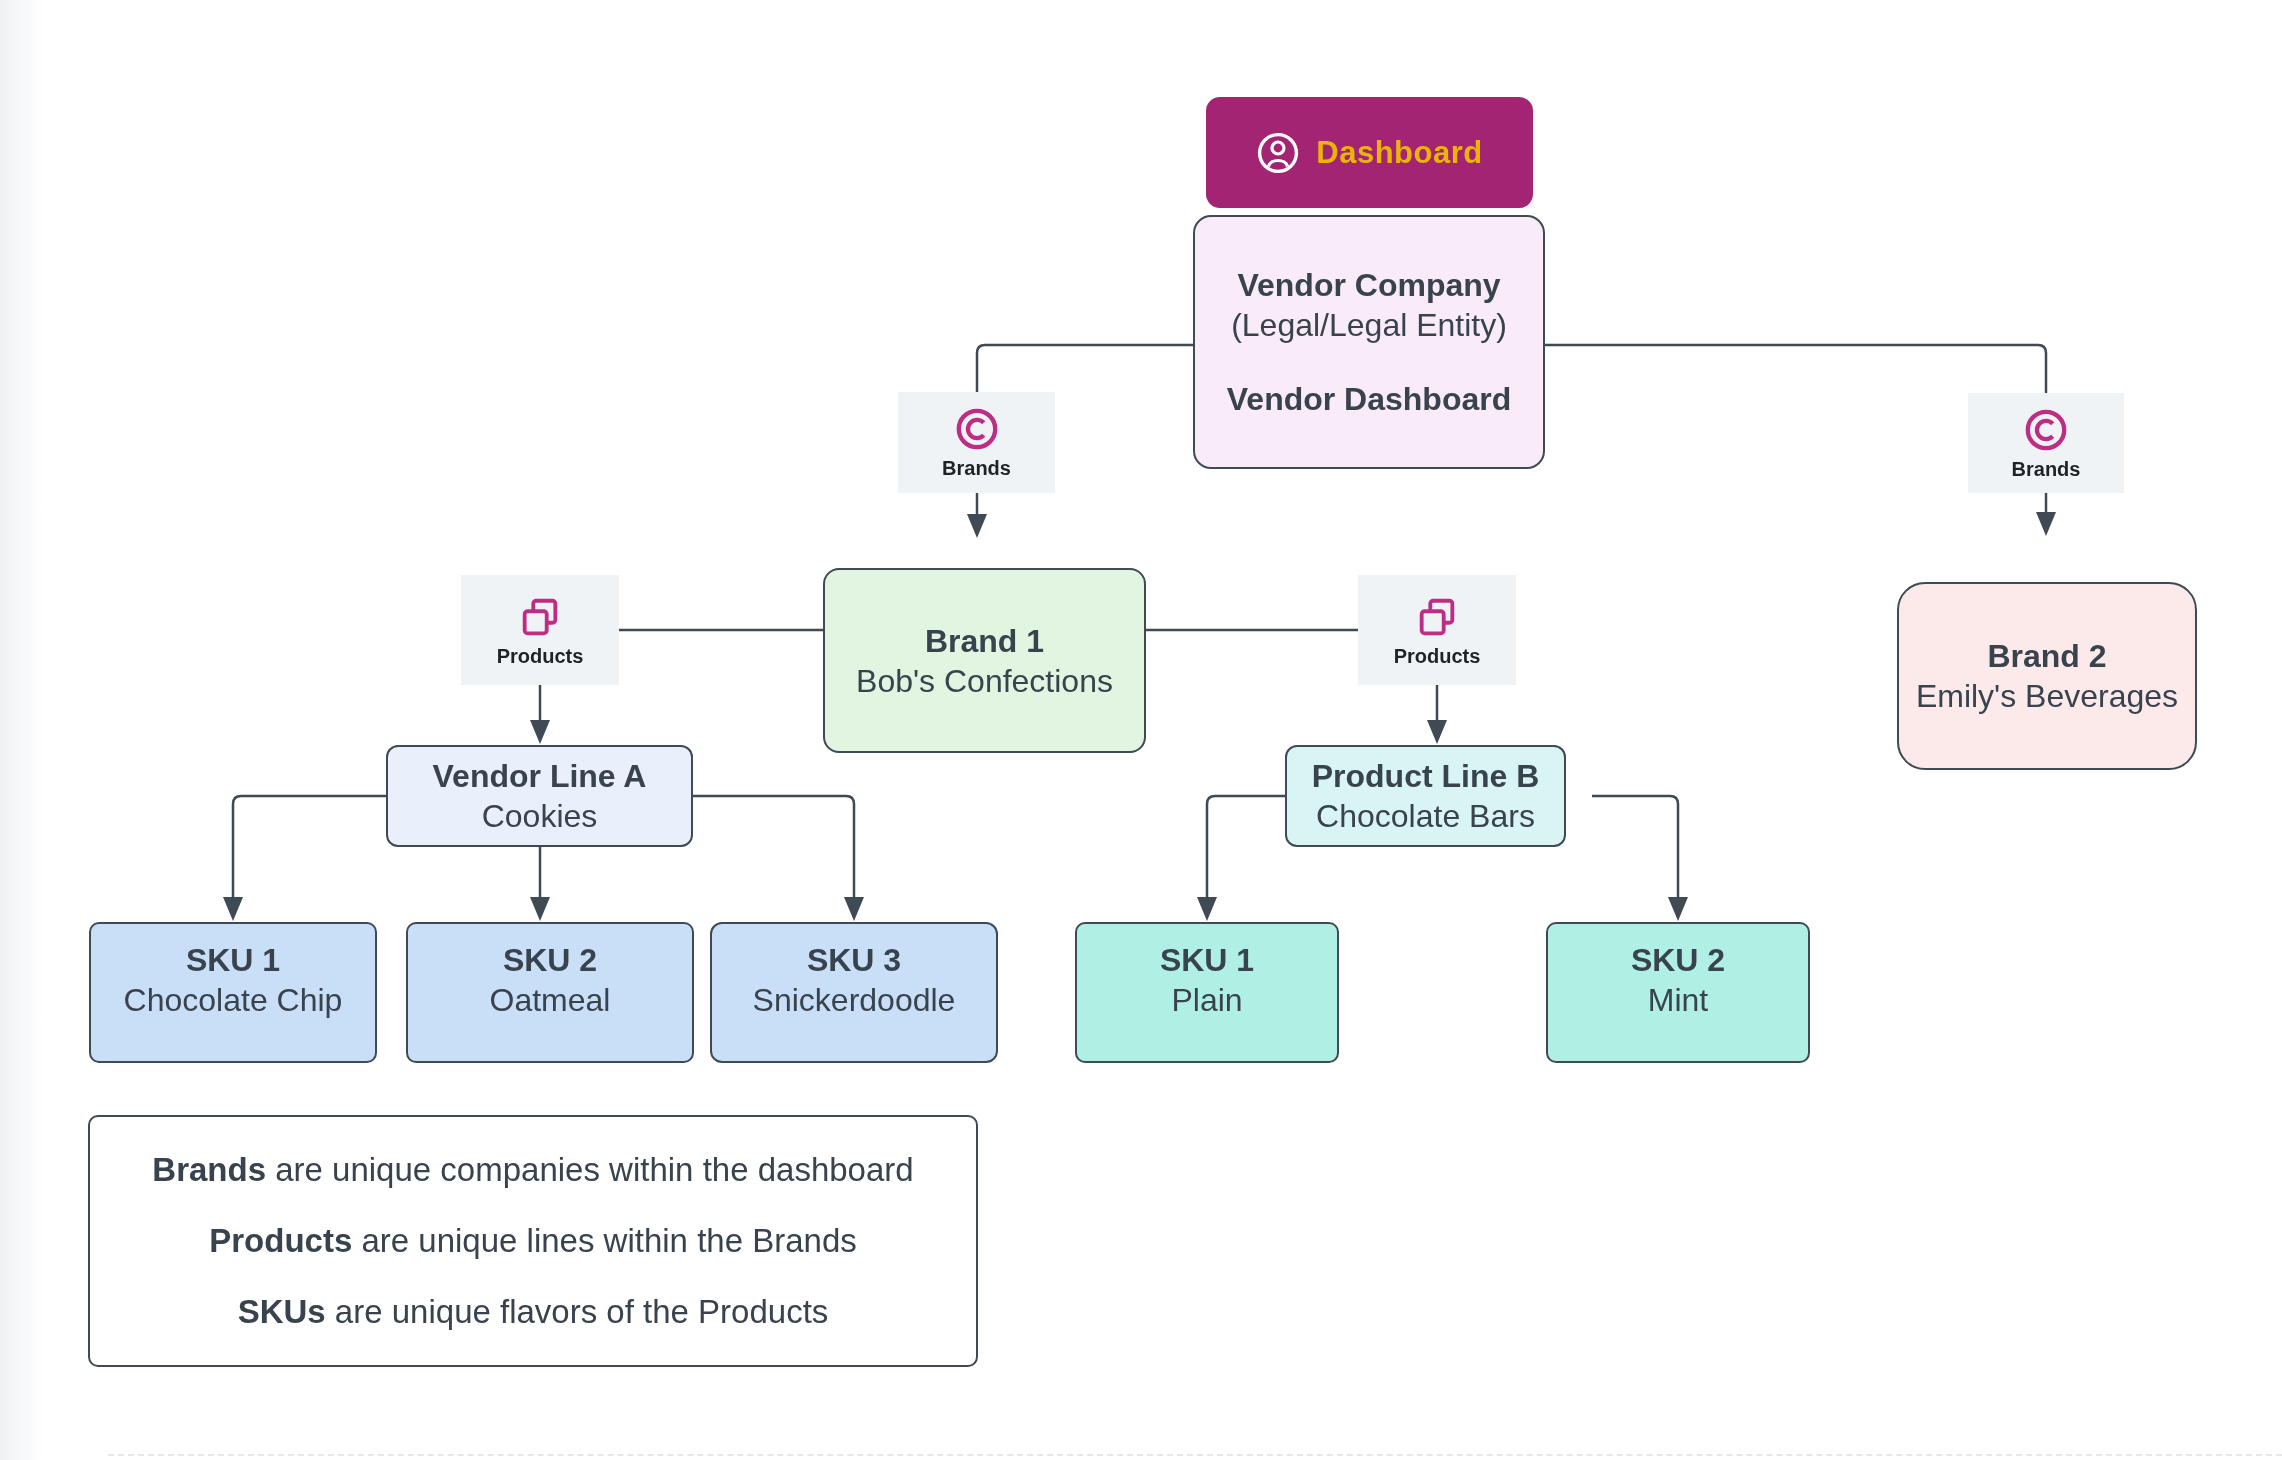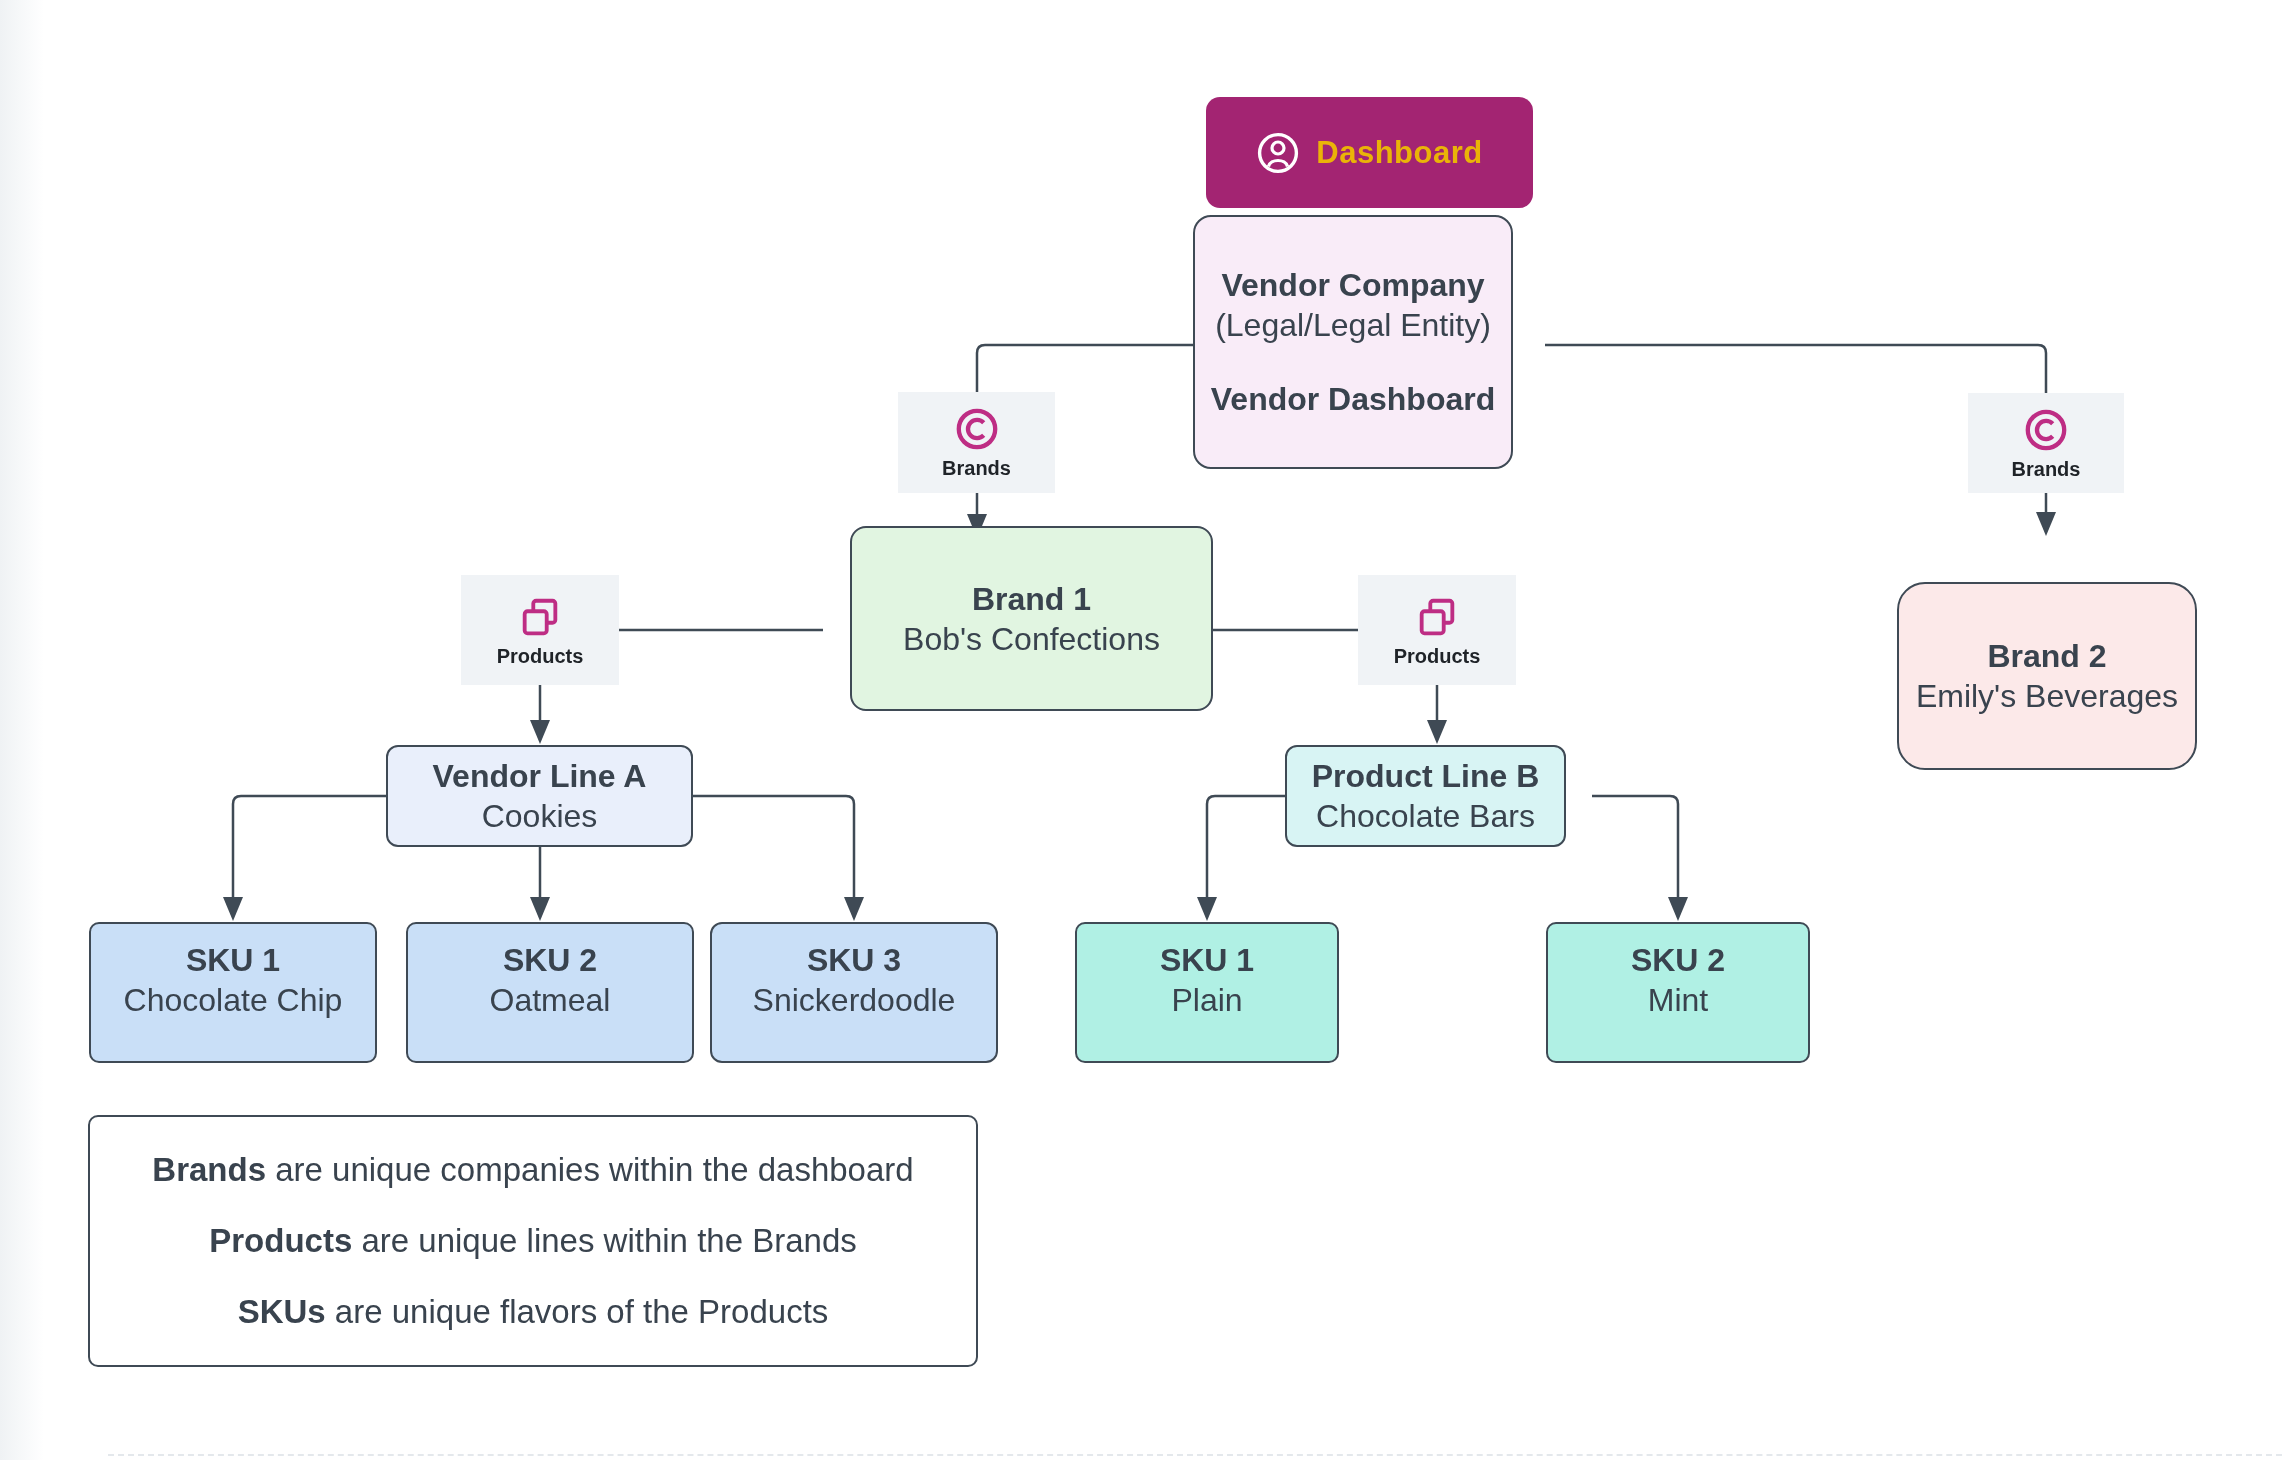--- a/index.html
+++ b/index.html
@@ -90,21 +90,21 @@
 
 <div class="btn" style="left:1206px;top:97px;width:327px;height:111px;">
   <svg width="44" height="44" viewBox="0 0 44 44">
     <circle class="wh-stroke" cx="22" cy="22" r="18.4" stroke-width="3.4"></circle>
     <circle class="wh-stroke" cx="22" cy="17" r="6" stroke-width="3.2"></circle>
     <path class="wh-stroke" d="M12.5 35.5 C14.5 27.5 29.5 27.5 31.5 35.5" stroke-width="3.2"></path>
   </svg>
   <span class="btn-label">Dashboard</span>
 </div>
 
-<div class="node vendor" style="left:1193px;top:215px;width:320px;height:254px;">
+<div class="node vendor" style="left:1193px;top:215px;width:352px;height:254px;">
   <div class="t b">Vendor Company</div>
   <div class="t">(Legal/Legal Entity)</div>
   <div class="vgap"></div>
   <div class="t b">Vendor Dashboard</div>
 </div>
 
 <div class="badge" style="left:898px;top:392px;width:157px;height:101px;">
   <svg width="46" height="46" viewBox="0 0 48 48">
     <circle class="mg-stroke" cx="24" cy="24" r="19" stroke-width="4.5"></circle>
     <path class="mg-stroke" d="M31 17.5 A9.5 9.5 0 1 0 31 30.5" stroke-width="4.5"></path>
@@ -113,21 +113,21 @@
 </div>
 
 <div class="badge" style="left:1968px;top:393px;width:156px;height:100px;">
   <svg width="46" height="46" viewBox="0 0 48 48">
     <circle class="mg-stroke" cx="24" cy="24" r="19" stroke-width="4.5"></circle>
     <path class="mg-stroke" d="M31 17.5 A9.5 9.5 0 1 0 31 30.5" stroke-width="4.5"></path>
   </svg>
   <div class="badge-label">Brands</div>
 </div>
 
-<div class="node brand1" style="left:823px;top:526px;width:363px;height:185px;margin-left:27px;">
+<div class="node brand1" style="left:823px;top:568px;width:323px;height:185px;">
   <div class="t b">Brand 1</div>
   <div class="t">Bob's Confections</div>
 </div>
 
 <div class="node brand2" style="left:1897px;top:537px;width:300px;height:188px;">
   <div class="t b">Brand 2</div>
   <div class="t">Emily's Beverages</div>
 </div>
 
 <div class="badge" style="left:461px;top:575px;width:158px;height:110px;">

